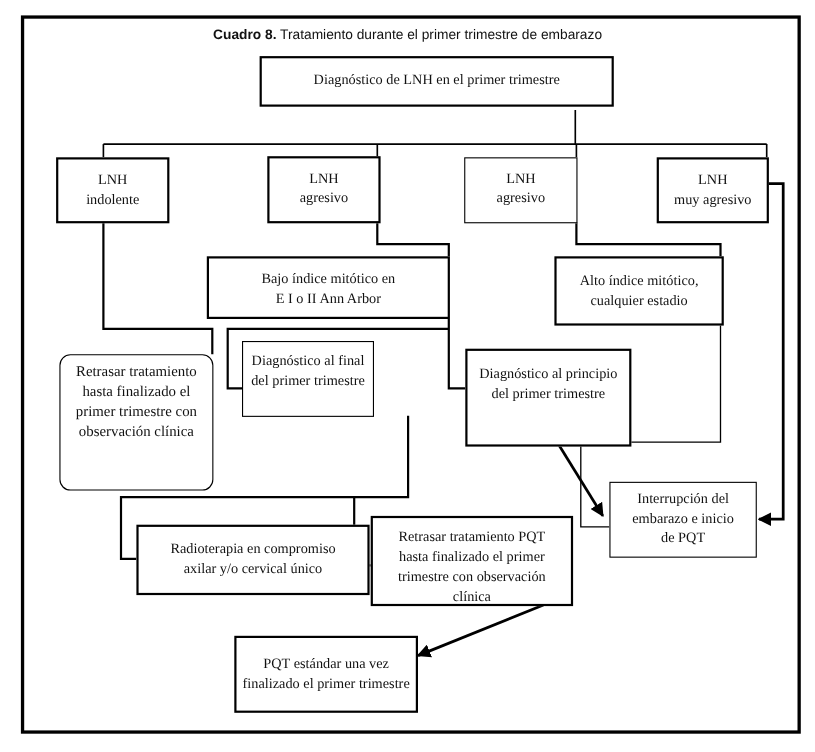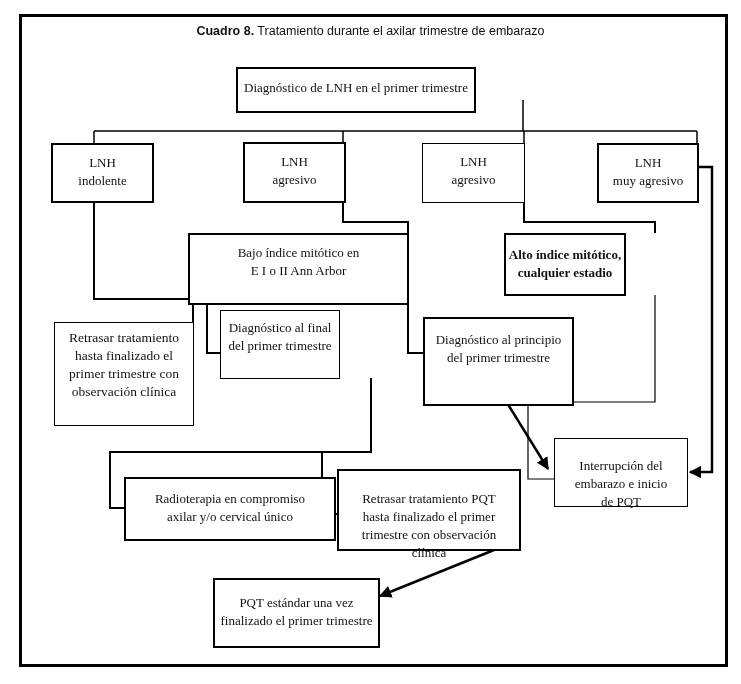--- a/index.html
+++ b/index.html
@@ -12,21 +12,21 @@
   .box { position:absolute; box-sizing:border-box; border:1.5px solid #000; background:#fff;
          font-family:"Liberation Serif", serif; font-size:13px; line-height:18px; color:#111;
          text-align:center; white-space:pre-line; padding-top:9px; }
   .thick { border-width:2.5px; }
 </style>
 </head>
 <body>
 
 <div class="frame"></div>
 
-<div class="title"><b>Cuadro 8.</b><span> Tratamiento durante el axilar trimestre de embarazo</span></div>
+<div class="title"><b>Cuadro 8.</b><span> Tratamiento durante el primer trimestre de embarazo</span></div>
 
 <svg class="links" width="741" height="684">
   <defs>
     <marker id="ah" viewBox="0 0 10 10" refX="9" refY="5" markerWidth="5" markerHeight="5" orient="auto">
       <path d="M0,0 L10,5 L0,10 z" fill="#000"></path>
     </marker>
   </defs>
   <g fill="none" stroke="#000" stroke-width="1.5">
     <path d="M523 100 V131"></path>
     <path d="M94 131 H697"></path>
@@ -40,50 +40,50 @@
     <path d="M524 202 V222 H655 V233" stroke-width="2"></path>
     <path d="M655 295 V402 H528 V479 H554" stroke-width="1.2"></path>
     <path d="M698 167 H712 V472 H690" stroke-width="2.5" marker-end="url(#ah)"></path>
     <path d="M496 385 L548 469" stroke-width="2.5" marker-end="url(#ah)"></path>
     <path d="M371 378 V452 H110 V508 H124" stroke-width="2"></path>
     <path d="M322 452 V514 H337" stroke-width="2"></path>
     <path d="M494 550 L380 596" stroke-width="2.5" marker-end="url(#ah)"></path>
   </g>
 </svg>
 
-<div class="box thick" style="left:236px;top:67px;width:240px;height:46px;padding-top:10px;">Diagnóstico de LNH en el primer trimestre</div>
+<div class="box thick" style="left:236px;top:51px;width:322px;height:46px;padding-top:10px;">Diagnóstico de LNH en el primer trimestre</div>
 
 <div class="box thick" style="left:51px;top:143px;width:103px;height:60px;">LNH
 indolente</div>
 <div class="box thick" style="left:243px;top:142px;width:103px;height:61px;">LNH
 agresivo</div>
 <div class="box" style="left:422px;top:143px;width:103px;height:60px;">LNH
 agresivo</div>
 <div class="box thick" style="left:597px;top:143px;width:102px;height:60px;">LNH
 muy agresivo</div>
 
-<div class="box thick" style="left:188px;top:233px;width:221px;height:72px;">Bajo índice mitótico en
+<div class="box thick" style="left:188px;top:233px;width:221px;height:57px;">Bajo índice mitótico en
 E I o II Ann Arbor</div>
-<div class="box thick" style="left:504px;top:233px;width:122px;height:63px;padding-top:11px;font-weight:bold;">Alto  índice mitótico,
+<div class="box thick" style="left:504px;top:233px;width:154px;height:63px;padding-top:11px;">Alto  índice mitótico,
 cualquier estadio</div>
 
-<div class="box" style="left:54px;top:322px;width:140px;height:104px;padding-top:6px;font-size:13.5px;">Retrasar tratamiento
+<div class="box" style="left:54px;top:322px;width:140px;height:124px;padding-top:6px;font-size:13.5px;border-radius:10px;">Retrasar tratamiento
 hasta finalizado el
 primer trimestre con
 observación clínica</div>
 <div class="box" style="left:220px;top:310px;width:120px;height:69px;padding-top:8px;">Diagnóstico al final
 del primer trimestre</div>
 <div class="box thick" style="left:423px;top:317px;width:151px;height:89px;padding-top:12px;">Diagnóstico al principio
 del primer trimestre</div>
 
-<div class="box" style="left:554px;top:438px;width:134px;height:69px;padding-top:18px;">Interrupción del
+<div class="box" style="left:554px;top:438px;width:134px;height:69px;padding-top:5px;">Interrupción del
 embarazo e inicio
 de PQT</div>
 
 <div class="box thick" style="left:124px;top:477px;width:212px;height:64px;padding-top:11px;">Radioterapia en compromiso
 axilar y/o cervical único</div>
-<div class="box thick" style="left:337px;top:469px;width:184px;height:82px;padding-top:19px;">Retrasar tratamiento PQT
+<div class="box thick" style="left:337px;top:469px;width:184px;height:82px;padding-top:8px;">Retrasar tratamiento PQT
 hasta finalizado el primer
 trimestre con observación
 clínica</div>
 
 <div class="box thick" style="left:213px;top:578px;width:167px;height:70px;padding-top:14px;">PQT estándar una vez
 finalizado el primer trimestre</div>
 
 </body></html>

